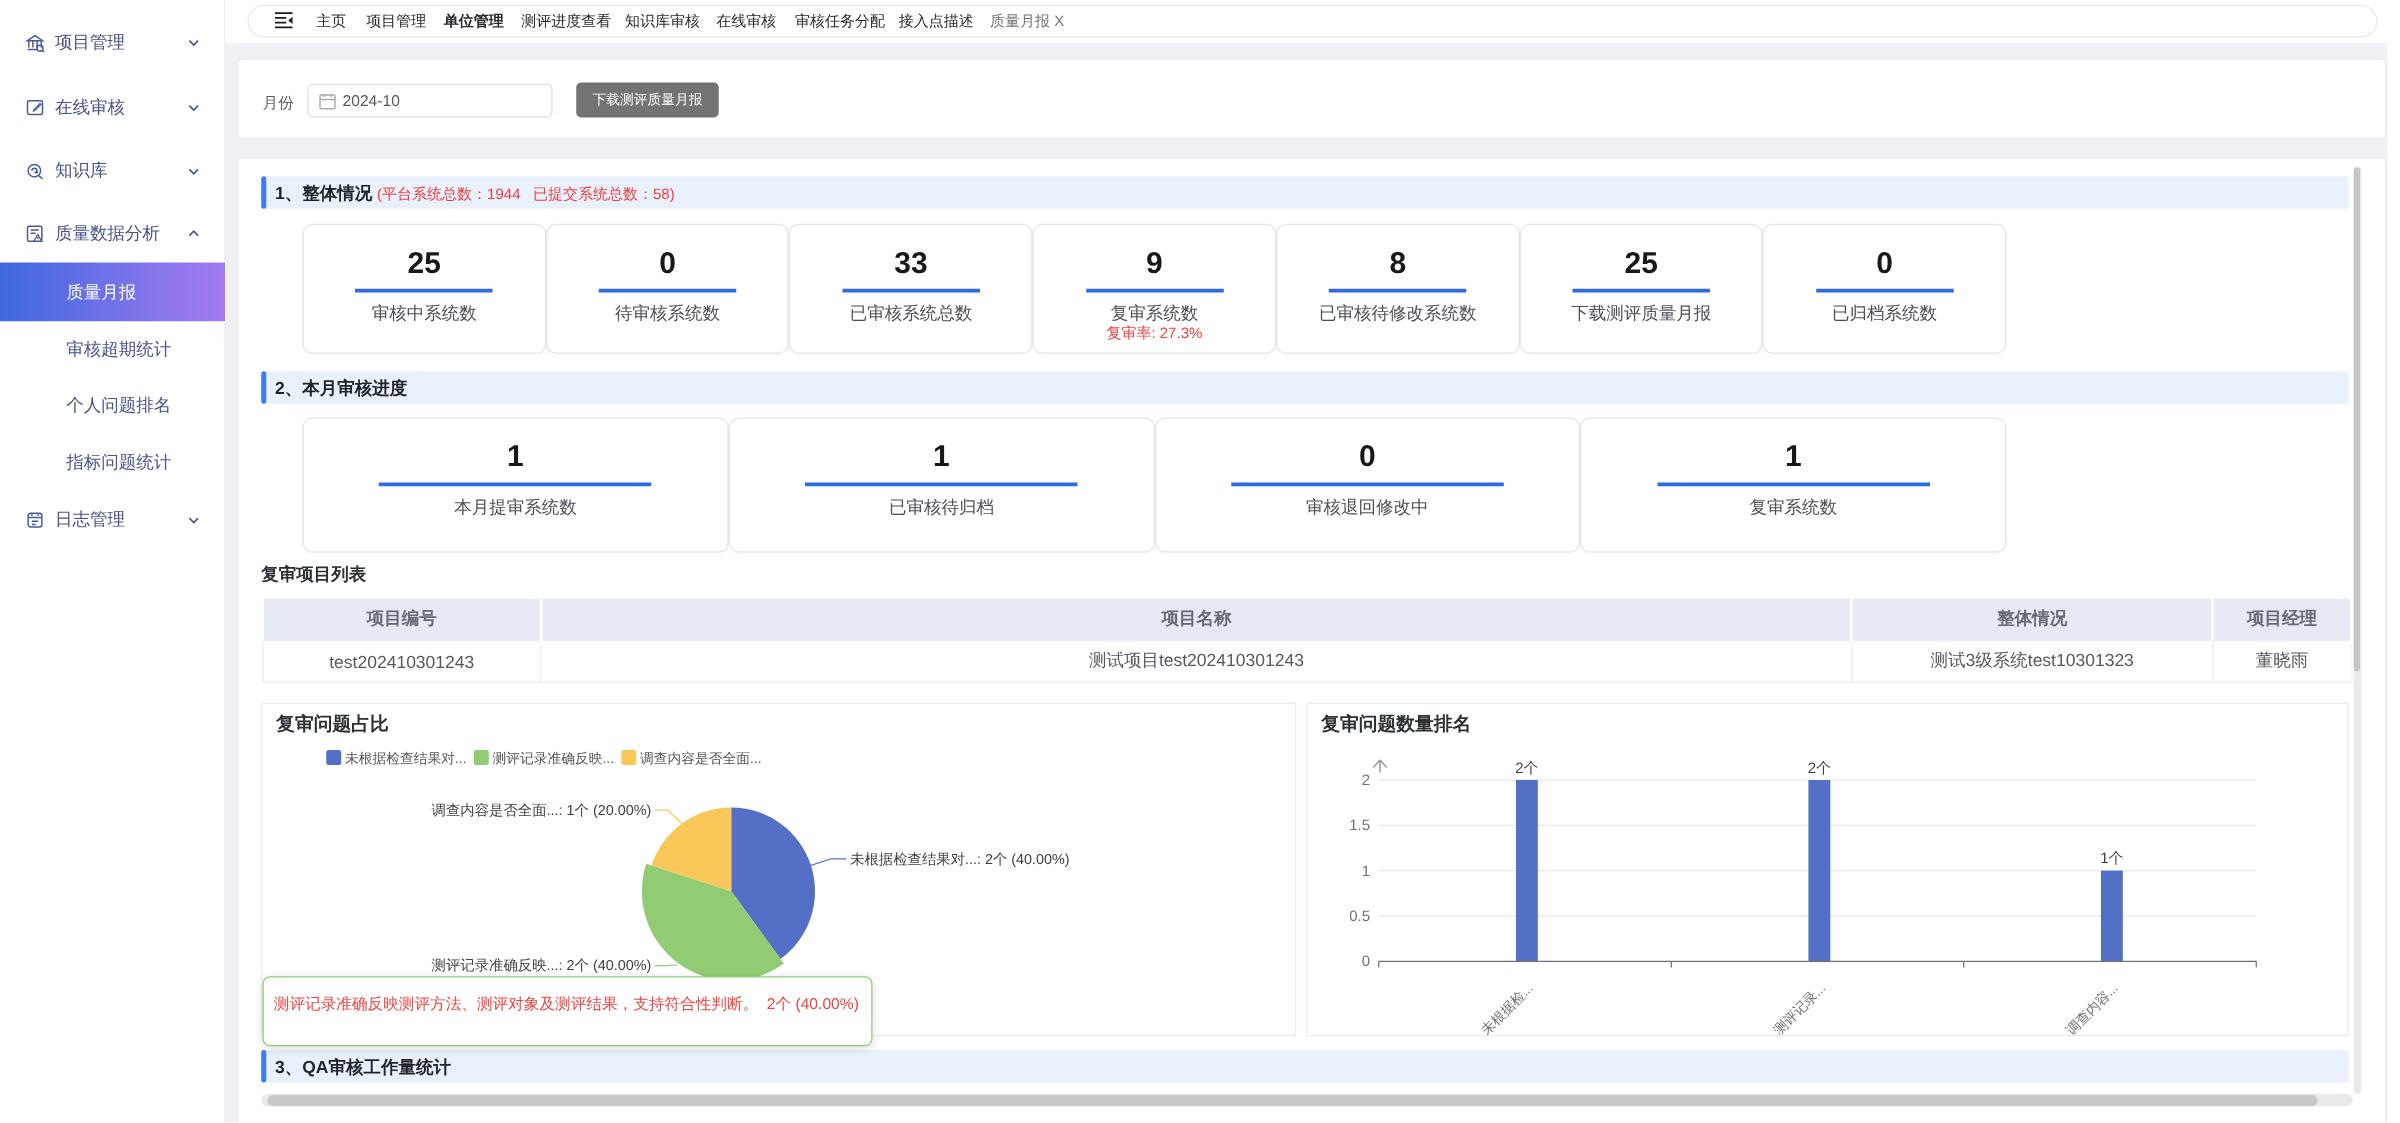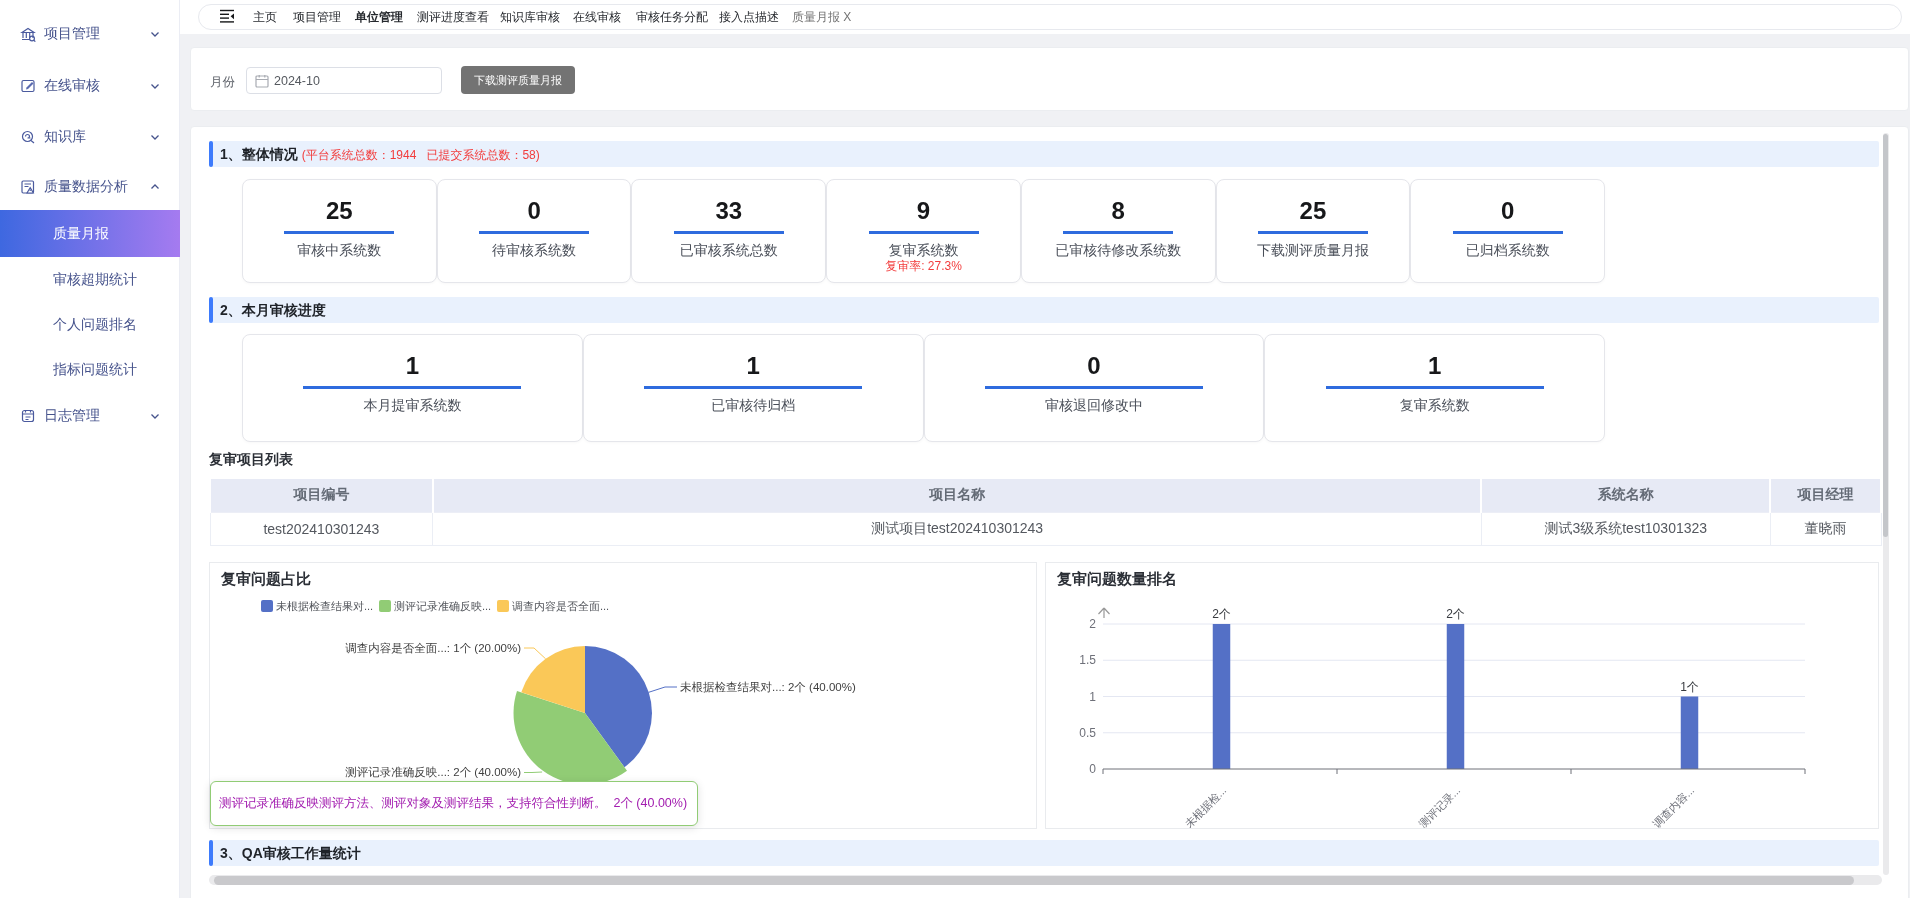--- a/index.html
+++ b/index.html
@@ -48,21 +48,21 @@
 #tbltitle { position:absolute; left:18px; top:324px; font-size:14px; font-weight:bold; color:#2b2f36; }
 #tbl { position:absolute; left:18px; top:352px; width:1673px; border-collapse:collapse; font-size:14px; color:#5f646c; }
 #tbl th { background:#e7eaf5; font-weight:bold; color:#646b76; height:33px; border:2px solid #fff; border-top:none; border-bottom:1px solid #eceef6; font-size:14px; }
 #tbl td { height:33px; text-align:center; border:1px solid #ebeef5; background:#fff; color:#54585f; }
 
 .chartbox { position:absolute; top:435px; height:267px; background:#fff; border:1px solid #e9ebee; }
 #piebox { left:18px; width:828px; }
 #barbox { left:854px; width:834px; }
 .ctitle { position:absolute; left:11px; top:7px; font-size:15px; font-weight:bold; color:#2b2f36; }
 
-#tooltip { position:absolute; left:19px; top:654px; width:488px; height:45px; background:#fff; border:1px solid #91cc75; border-radius:6px; box-shadow:0 2px 8px rgba(0,0,0,0.12); z-index:6; font-size:12.5px; color:#a21caf; line-height:43px; padding-left:8px; white-space:nowrap; }
+#tooltip { position:absolute; left:19px; top:654px; width:488px; height:56px; background:#fff; border:1px solid #91cc75; border-radius:6px; box-shadow:0 2px 8px rgba(0,0,0,0.12); z-index:6; font-size:12.5px; color:#ef4444; line-height:43px; padding-left:8px; white-space:nowrap; }
 </style>
 </head>
 <body>
 <div id="contentbg"></div>
 
 <div id="sidebar">
   <div class="mi" style="top:9px;">
       <svg viewBox="0 0 16 16" fill="none" stroke="#4a5a9e" stroke-width="1.2">
         <path d="M2 6.5 8 2.5 14 6.5z M3 7v5 M6.3 7v5 M9.7 7v5 M13 7v5 M2 13.5h8"></path>
         <circle cx="12" cy="12.5" r="2.4"></circle>
@@ -228,21 +228,21 @@
         <div class="lab">复审系统数</div>
       </div>
   </div>
 
   <div id="tbltitle">复审项目列表</div>
   <table id="tbl">
     <tbody>
         <tr>
           <th style="width:223px;">项目编号</th>
           <th style="width:1050px;">项目名称</th>
-          <th style="width:289px;">系统名称</th>
+          <th style="width:289px;">整体情况</th>
           <th style="width:111px;">项目经理</th>
         </tr>
     <tr>
           <td>test202410301243</td>
           <td>测试项目test202410301243</td>
           <td>测试3级系统test10301323</td>
           <td>董晓雨</td>
         </tr>
   </tbody>
     </table>

